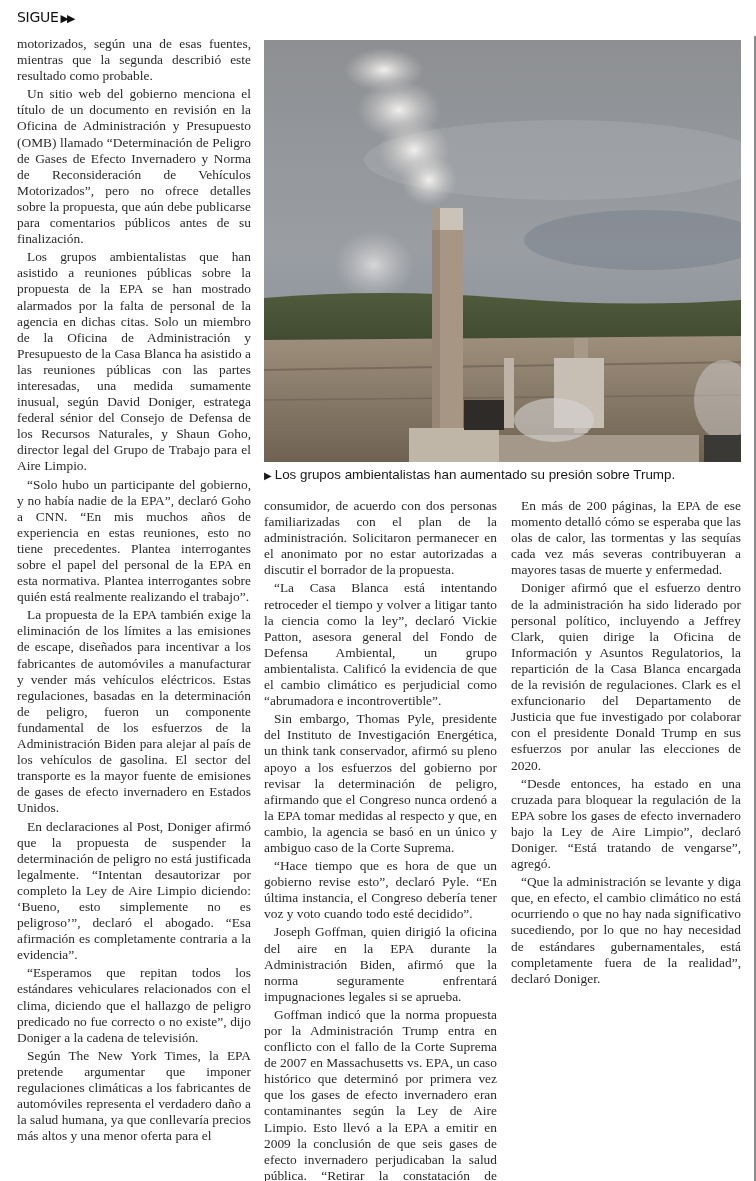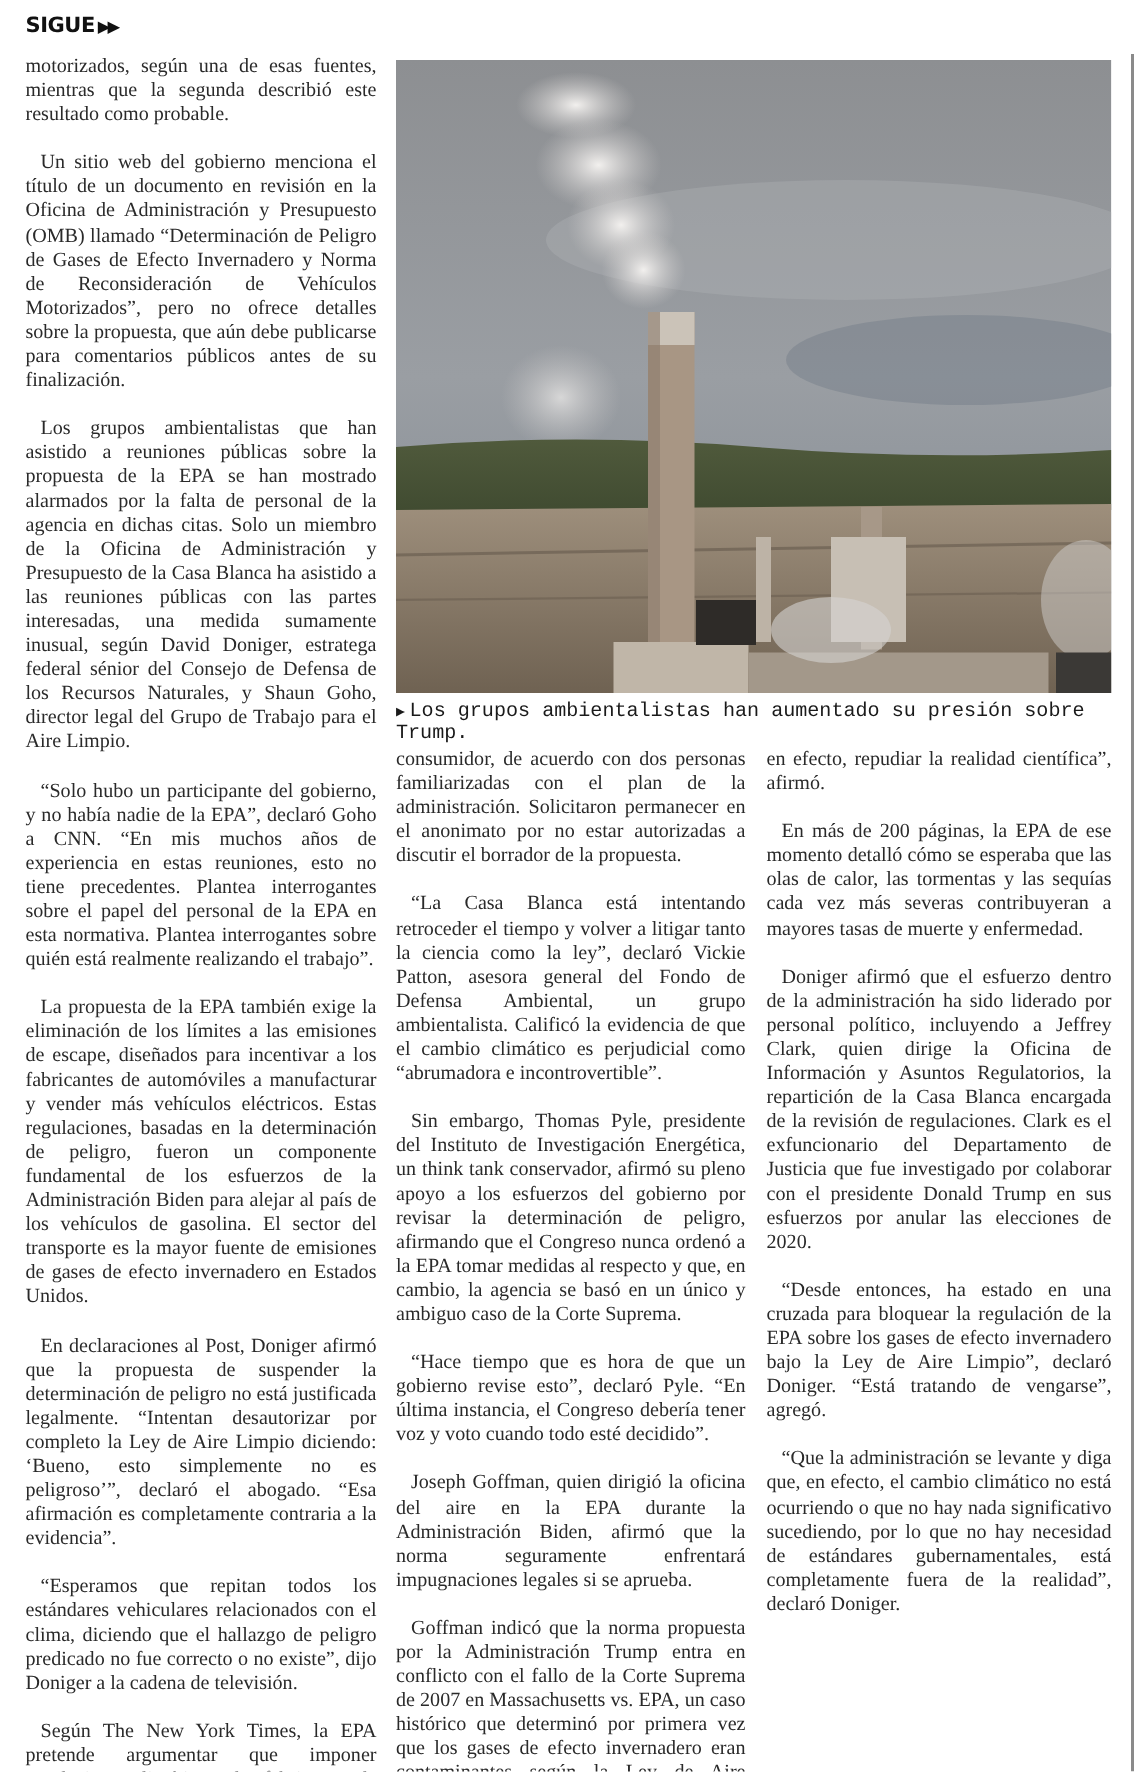--- a/index.html
+++ b/index.html
@@ -2,40 +2,40 @@
 <html><head>
 <meta charset="utf-8">
 <style>
   html, body { margin: 0; padding: 0; }
   body {
     width: 756px; height: 1181px; background: #ffffff; position: relative; overflow: hidden;
     font-family: "Liberation Serif", "DejaVu Serif", serif; color: #2a2a2a;
   }
   .sigue {
     position: absolute; left: 17px; top: 9px;
-    font-family: "DejaVu Sans", "Liberation Sans", sans-serif; font-weight: bold; font-size: 14px;
+    font-family: "DejaVu Sans", "Liberation Sans", sans-serif; font-weight: normal; font-size: 14px;
     letter-spacing: -0.3px; color: #111;
   }
   .sigue .arrows { font-size: 11px; letter-spacing: -2px; margin-left: 2px; }
   .col {
     position: absolute; font-size: 13.4px; line-height: 16.1px;
     text-align: justify; hyphens: none;
   }
   .col p { margin: 0 0 0 0; text-indent: 10px; }
   .col p.first { text-indent: 0; }
-  .col p + p { margin-top: 16px; }
+  .col p + p { margin-top: 2px; }
   #col1 { left: 17px; top: 36px; width: 234px; }
   #col2 { left: 264px; top: 498px; width: 233px; }
   #col3 { left: 511px; top: 498px; width: 230px; }
   .photo {
     position: absolute; left: 264px; top: 40px; width: 477px; height: 422px; overflow: hidden;
   }
   .caption {
     position: absolute; left: 264px; top: 467px; width: 480px;
-    font-family: Liberation Mono, monospace; font-size: 13.4px; color: #1a1a1a;
+    font-family: Liberation Sans, sans-serif; font-size: 13.4px; color: #1a1a1a;
   }
   .caption .tri { font-size: 10px; margin-right: 3px; }
   .rule-right {
     position: absolute; left: 754px; top: 36px; width: 2px; height: 1145px; background: #8a8a8a;
   }
 </style>
 </head>
 <body>
 
 <div class="sigue">
@@ -108,20 +108,19 @@
 <div class="col" id="col2">
   <p class="first">consumidor, de acuerdo con dos personas familiarizadas con el plan de la administración. Solicitaron permanecer en el anonimato por no estar autorizadas a discutir el borrador de la propuesta.</p>
   <p>“La Casa Blanca está intentando retroceder el tiempo y volver a litigar tanto la ciencia como la ley”, declaró Vickie Patton, asesora general del Fondo de Defensa Ambiental, un grupo ambientalista. Calificó la evidencia de que el cambio climático es perjudicial como “abrumadora e incontrovertible”.</p>
   <p>Sin embargo, Thomas Pyle, presidente del Instituto de Investigación Energética, un think tank conservador, afirmó su pleno apoyo a los esfuerzos del gobierno por revisar la determinación de peligro, afirmando que el Congreso nunca ordenó a la EPA tomar medidas al respecto y que, en cambio, la agencia se basó en un único y ambiguo caso de la Corte Suprema.</p>
   <p>“Hace tiempo que es hora de que un gobierno revise esto”, declaró Pyle. “En última instancia, el Congreso debería tener voz y voto cuando todo esté decidido”.</p>
   <p>Joseph Goffman, quien dirigió la oficina del aire en la EPA durante la Administración Biden, afirmó que la norma seguramente enfrentará impugnaciones legales si se aprueba.</p>
   <p>Goffman indicó que la norma propuesta por la Administración Trump entra en conflicto con el fallo de la Corte Suprema de 2007 en Massachusetts vs. EPA, un caso histórico que determinó por primera vez que los gases de efecto invernadero eran contaminantes según la Ley de Aire Limpio. Esto llevó a la EPA a emitir en 2009 la conclusión de que seis gases de efecto invernadero perjudicaban la salud pública. “Retirar la constatación de peligrosidad es,</p>
 </div>
 
 <div class="col" id="col3">
-  <p class="first">en efecto, repudiar la realidad científica”, afirmó.</p>
   <p>En más de 200 páginas, la EPA de ese momento detalló cómo se esperaba que las olas de calor, las tormentas y las sequías cada vez más severas contribuyeran a mayores tasas de muerte y enfermedad.</p>
   <p>Doniger afirmó que el esfuerzo dentro de la administración ha sido liderado por personal político, incluyendo a Jeffrey Clark, quien dirige la Oficina de Información y Asuntos Regulatorios, la repartición de la Casa Blanca encargada de la revisión de regulaciones. Clark es el exfuncionario del Departamento de Justicia que fue investigado por colaborar con el presidente Donald Trump en sus esfuerzos por anular las elecciones de 2020.</p>
   <p>“Desde entonces, ha estado en una cruzada para bloquear la regulación de la EPA sobre los gases de efecto invernadero bajo la Ley de Aire Limpio”, declaró Doniger. “Está tratando de vengarse”, agregó.</p>
   <p><span>“Que la administración se levante y diga que, en efecto, el cambio climático no está ocurriendo o que no hay nada significativo sucediendo, por lo que no hay necesidad de estándares gubernamentales, está completamente fuera de la realidad”, declaró Doniger.</span></p>
 </div>
 
 <div class="rule-right"></div>
 
 </body></html>

